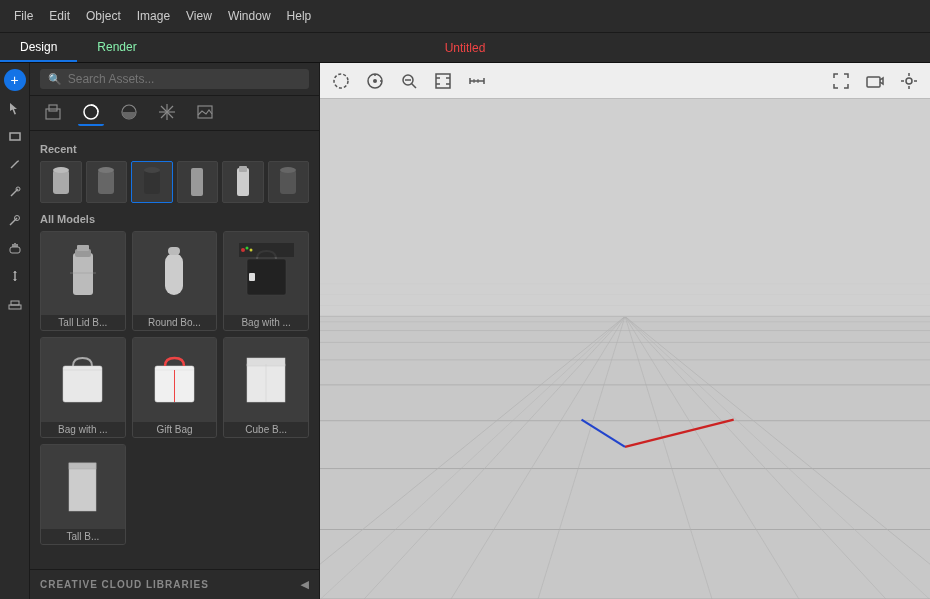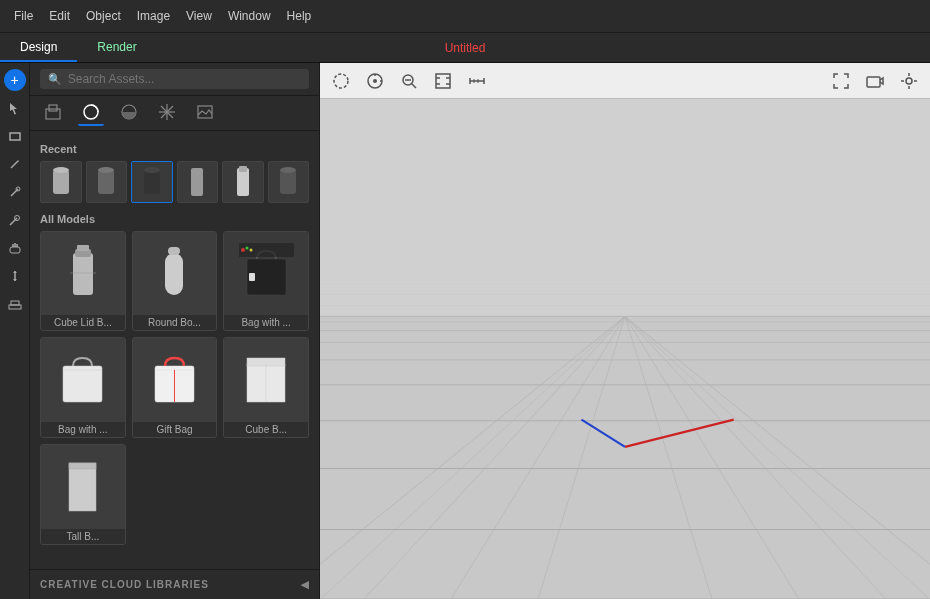--- a/index.html
+++ b/index.html
@@ -244,21 +244,21 @@
 
         <div class="model-thumb">
           <div class="thumb-img">
             <svg width="50" height="60" viewBox="0 0 50 60">
                 <rect x="15" y="10" width="20" height="42" rx="3" fill="#bbb"></rect>
                 <rect x="17" y="6" width="16" height="8" rx="2" fill="#999"></rect>
                 <rect x="19" y="2" width="12" height="6" rx="1" fill="#aaa"></rect>
                 <line x1="12" y1="30" x2="38" y2="30" stroke="#999" stroke-width="0.5"></line>
               </svg>
           </div>
-          <div class="thumb-label">Cube Lid B...</div>
+          <div class="thumb-label">Tall Lid B...</div>
         </div>
 
 
         <div class="model-thumb">
           <div class="thumb-img">
             <svg width="50" height="60" viewBox="0 0 50 60">
                 <rect x="16" y="10" width="18" height="42" rx="9" fill="#ccc"></rect>
                 <rect x="19" y="4" width="12" height="8" rx="4" fill="#bbb"></rect>
               </svg>
           </div>

